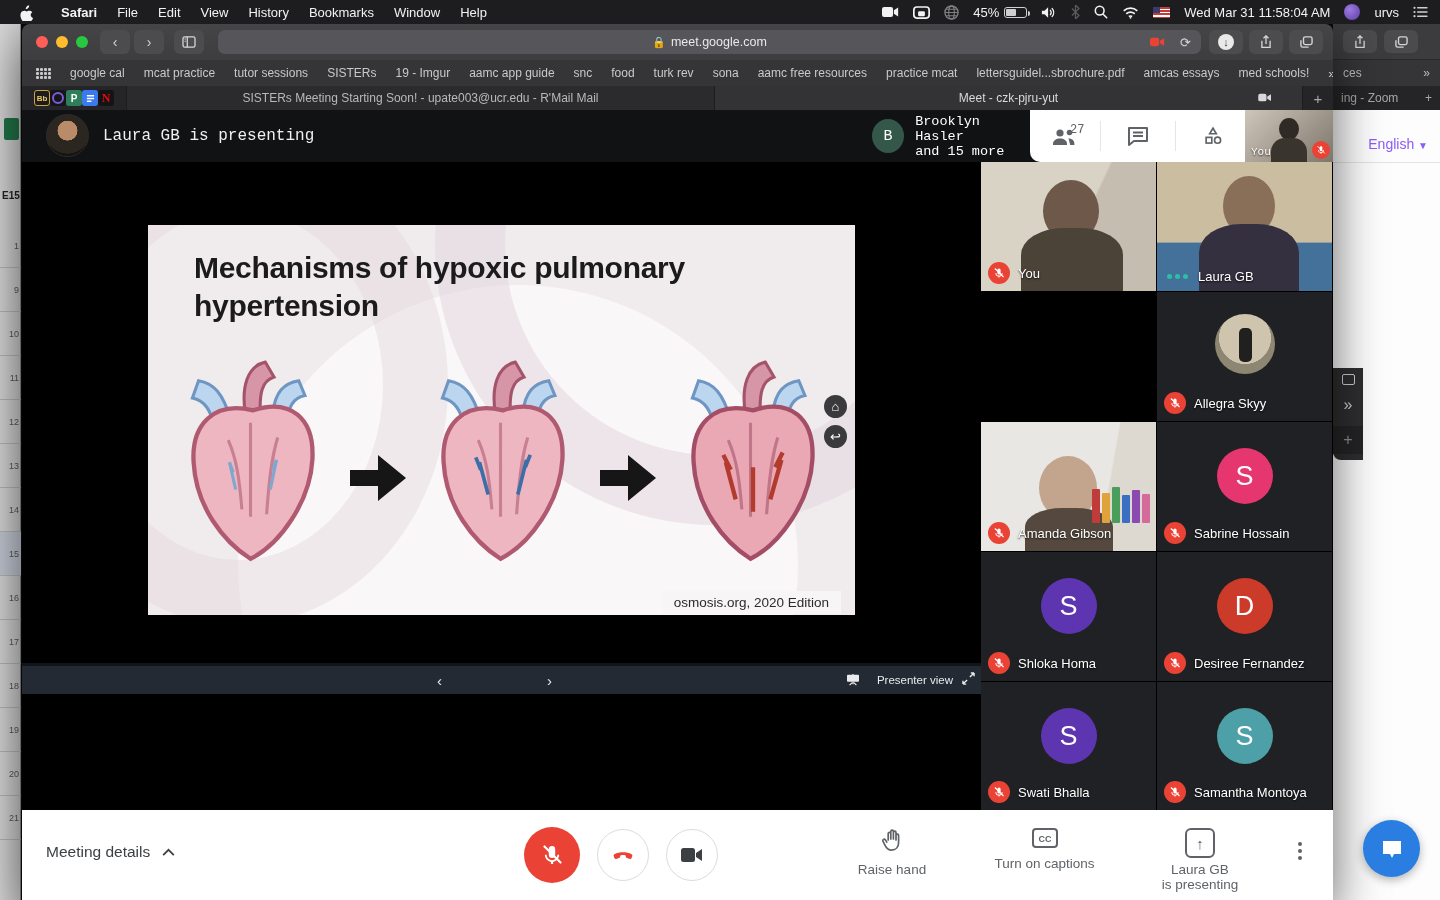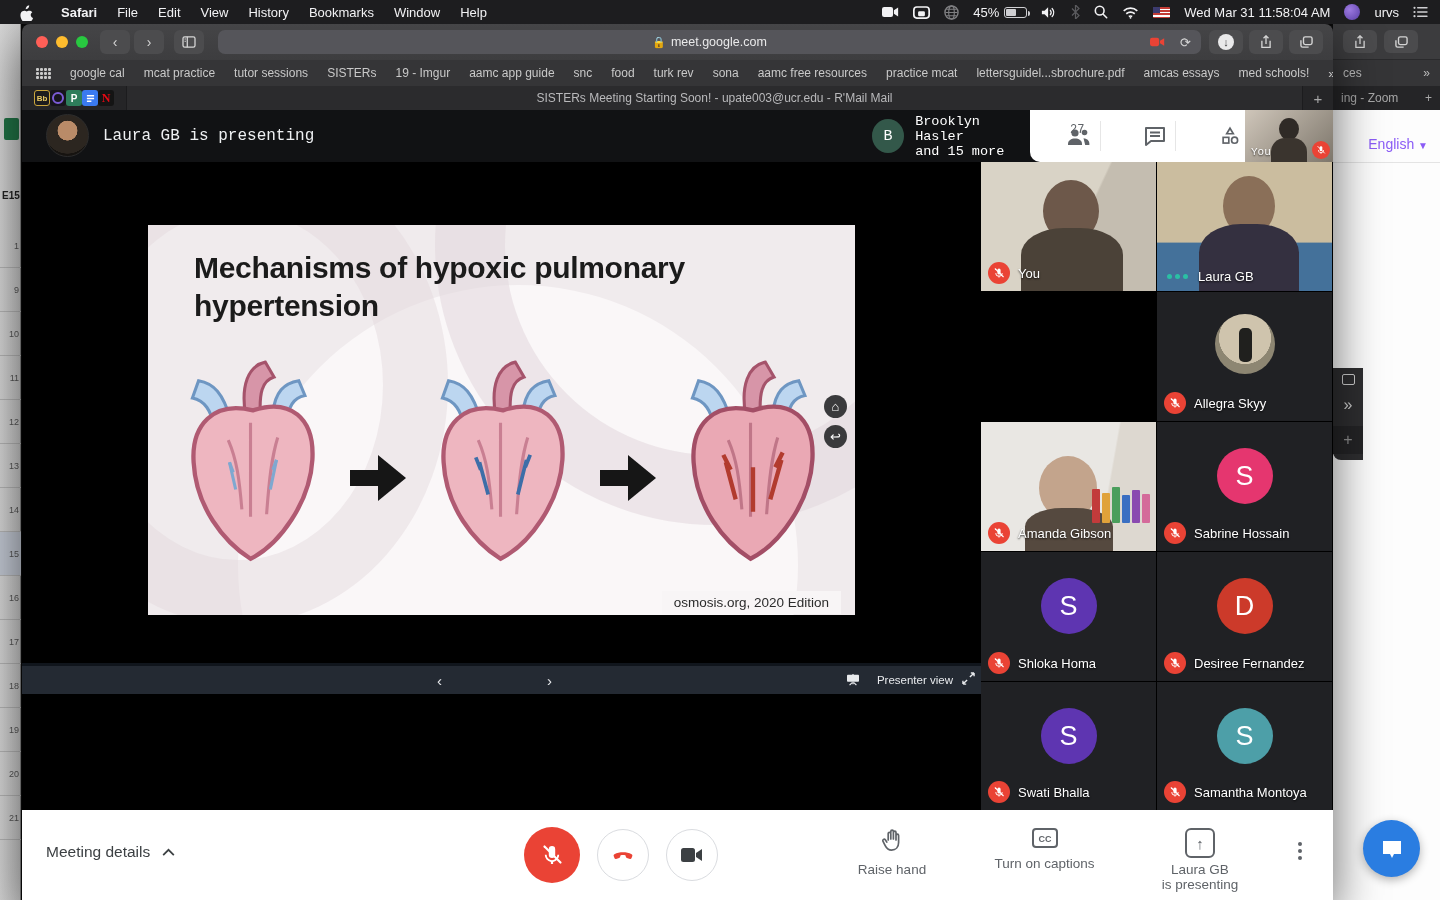--- a/index.html
+++ b/index.html
@@ -90,21 +90,21 @@
 
   
   .meet { position:absolute; left:0; top:86px; width:1311px; height:790px; background:#000; }
   .meet-header { position:absolute; left:0; top:0; width:100%; height:52px; background:#111214;font-family:Liberation Mono, monospace; }
   .presenting-banner { position:absolute; left:24px; top:4px; display:flex; align-items:center; gap:14px; color:#eef0f2; font-size:16px; }
   .pb-avatar { width:43px; height:43px; border-radius:50%; background:radial-gradient(circle at 50% 38%, #b98b68 0 30%, #2c2620 31% 70%, #161310 71%); border:1px solid #2c2c2c; }
   .attendees-pill { position:absolute; left:836px; top:0; width:172px; height:52px; display:flex; align-items:center; gap:11px; padding-left:14px; color:#fff; font-size:13.5px; background:#111214; }
   .att-avatar { width:34px; height:34px; border-radius:50%; background:#33584a; display:flex; align-items:center; justify-content:center; color:#fff; font-size:15px; }
   .header-panel { position:absolute; left:1008px; top:0; width:215px; height:52px; background:#fff; border-radius:0 0 0 10px; display:flex; align-items:center; justify-content:space-around; }
   .hp-divider { width:1px; height:30px; background:#e6e6e6; }
-  .hp-item { position:relative; display:flex; align-items:center; justify-content:flex-end; width:56px; height:45px; }
+  .hp-item { position:relative; display:flex; align-items:center; justify-content:center; width:56px; height:45px; }
   .hp-count { position:absolute; top:9px; right:6px; font-size:12px; color:#5f6368; }
   .selfview { position:absolute; left:1223px; top:0; width:88px; height:52px; background:linear-gradient(135deg,#cfc6ba,#7d766b); overflow:hidden; }
   .selfview .sv-fig { position:absolute; left:26px; top:8px; width:36px; height:60px; }
   .sv-fig::before { content:""; position:absolute; left:8px; top:0; width:20px; height:22px; border-radius:50%; background:#2f2a26; }
   .sv-fig::after { content:""; position:absolute; left:0; top:20px; width:36px; height:30px; border-radius:14px 14px 0 0; background:#3a342e; }
   .sv-label { position:absolute; left:6px; bottom:4px; color:#fff; font-size:11px; text-shadow:0 1px 2px rgba(0,0,0,.8); }
   .sv-mic { position:absolute; right:3px; bottom:3px; width:18px; height:18px; border-radius:50%; background:#ea4335; display:flex; align-items:center; justify-content:center; }
 
   
   .present-pane { position:absolute; left:0; top:52px; width:959px; height:648px; background:#000; }
@@ -409,20 +409,27 @@
         <span class="pin pin-docs">
             <svg width="9" height="9" viewBox="0 0 10 10">
               <path d="M1 2h8M1 5h8M1 8h5" stroke="#fff" stroke-width="1.6"></path>
             </svg>
           </span>
         <span class="pin pin-n">N</span>
       </span>
       <span class="tab tab1">
           <span>SISTERs Meeting Starting Soon! - upate003@ucr.edu - R'Mail Mail</span>
         </span>
+      <span class="tab tab2">
+        <span>Meet - czk-pjru-yut</span>
+        <span class="tab-cam"><svg width="14" height="9" viewBox="0 0 18 12">
+              <rect x="0" y="1" width="11" height="10" rx="2.5" fill="#d9d9db"></rect>
+              <path d="M12 4.5l5-3v9l-5-3z" fill="#d9d9db"></path>
+            </svg></span>
+      </span>
       <span class="newtab">+</span>
     </div>
 
     <div class="meet">
 
       <div class="meet-header">
         <span class="presenting-banner">
           <span class="pb-avatar"></span>
           <span>Laura GB is presenting</span>
         </span>

